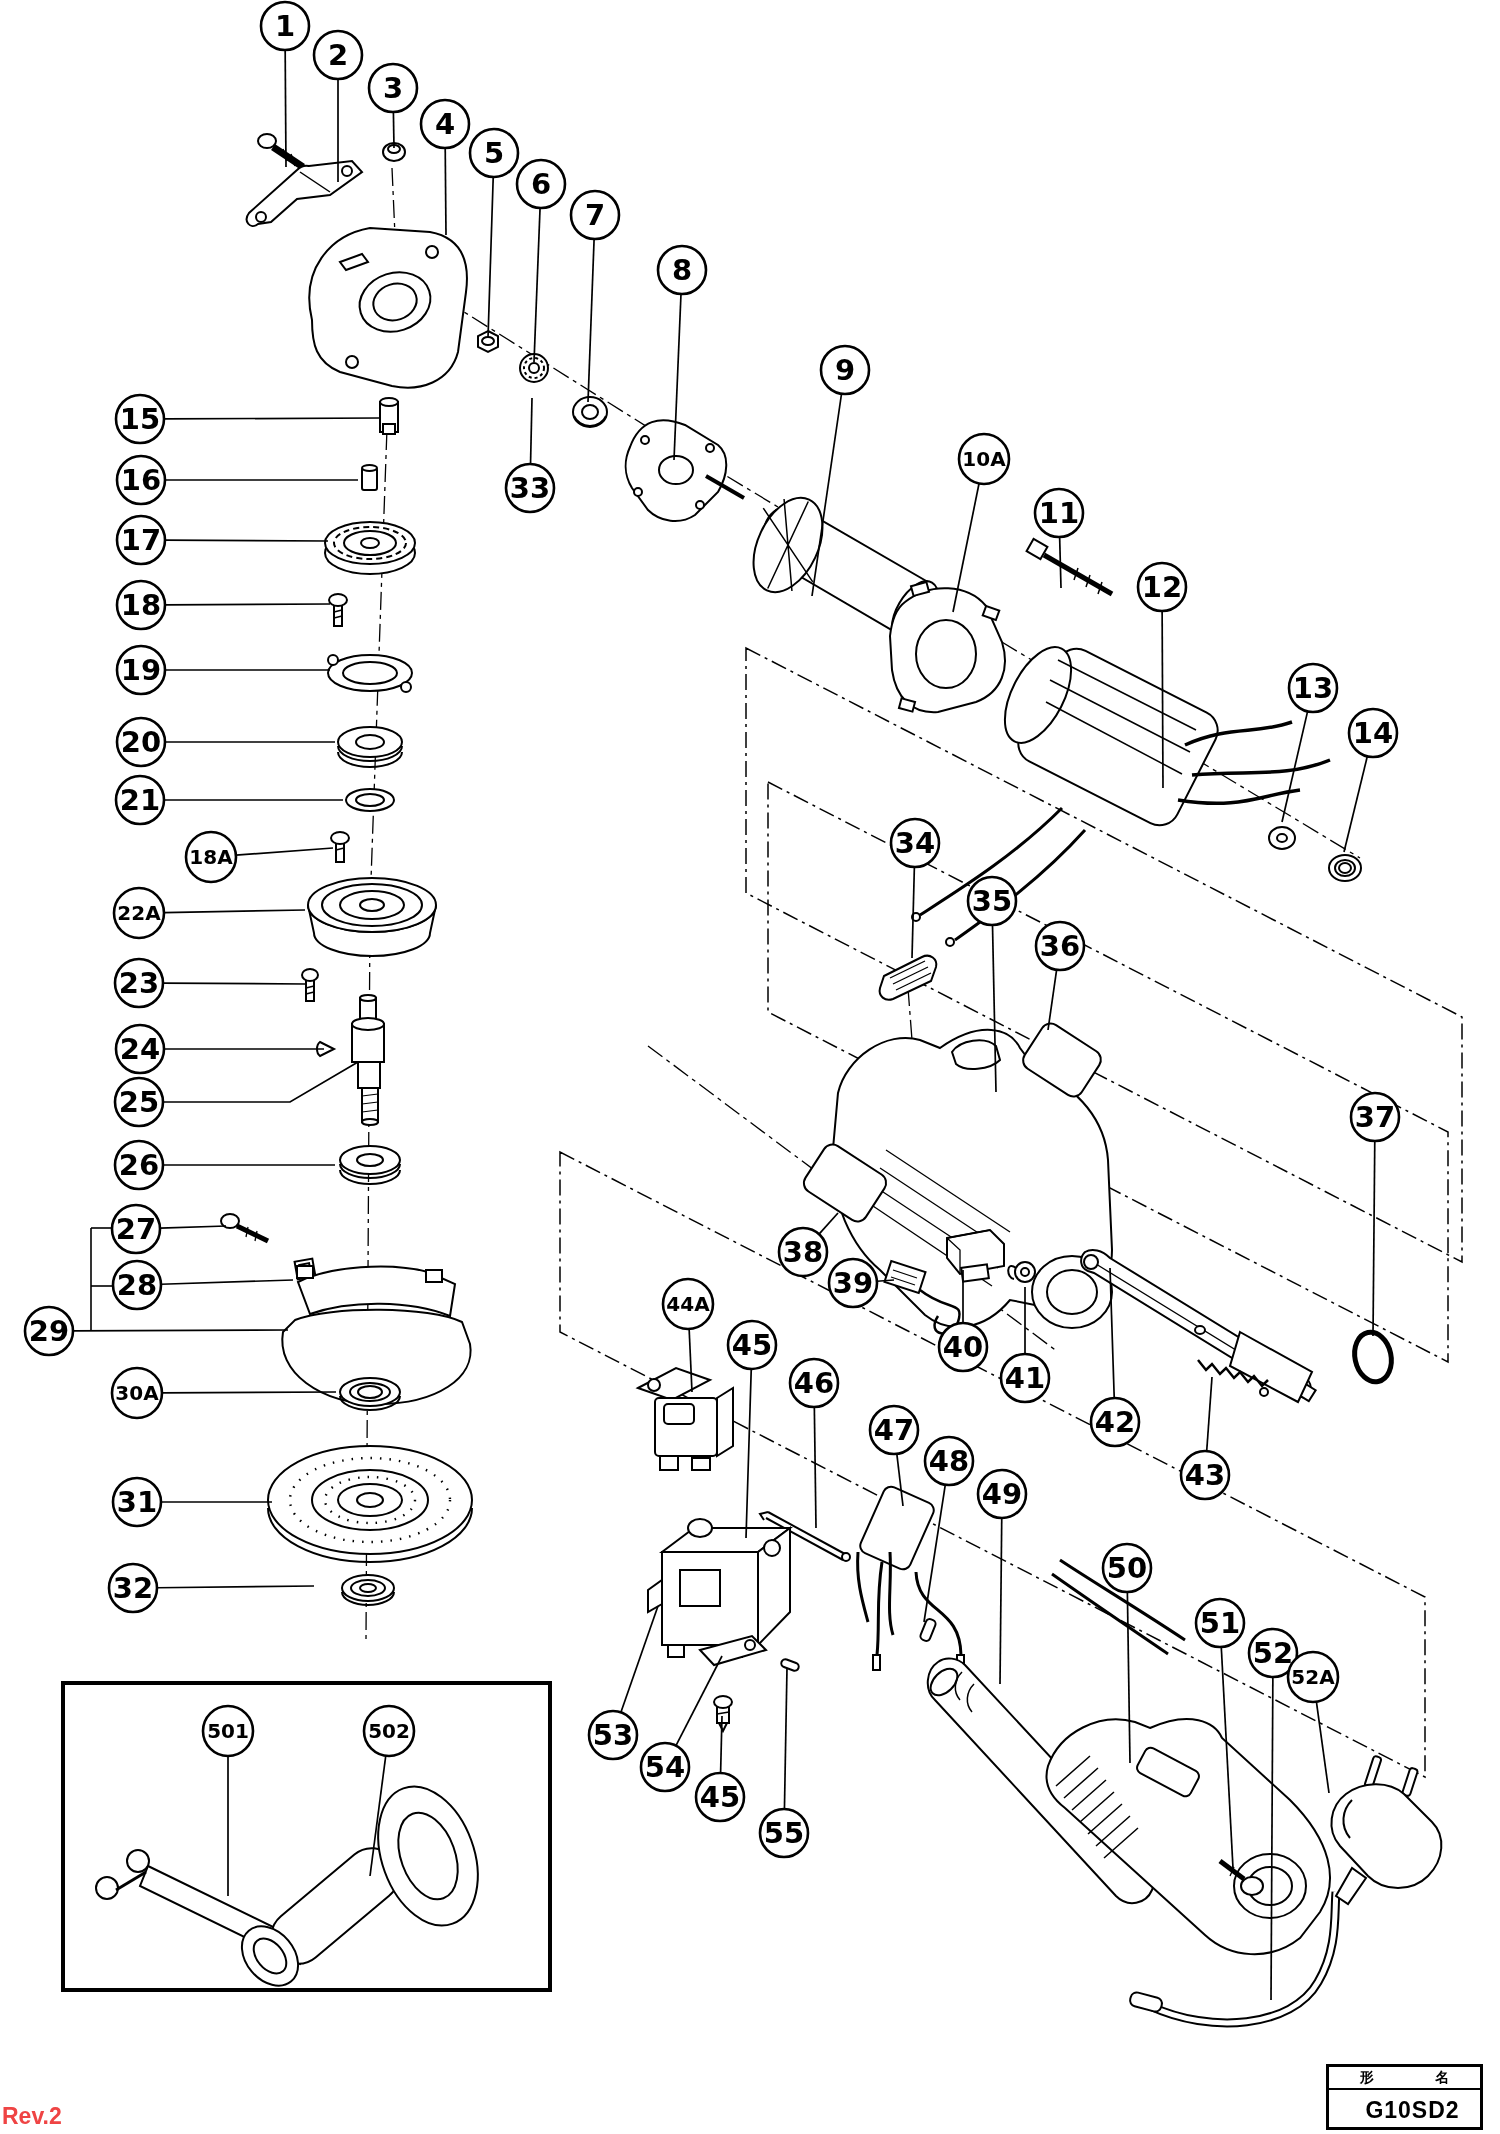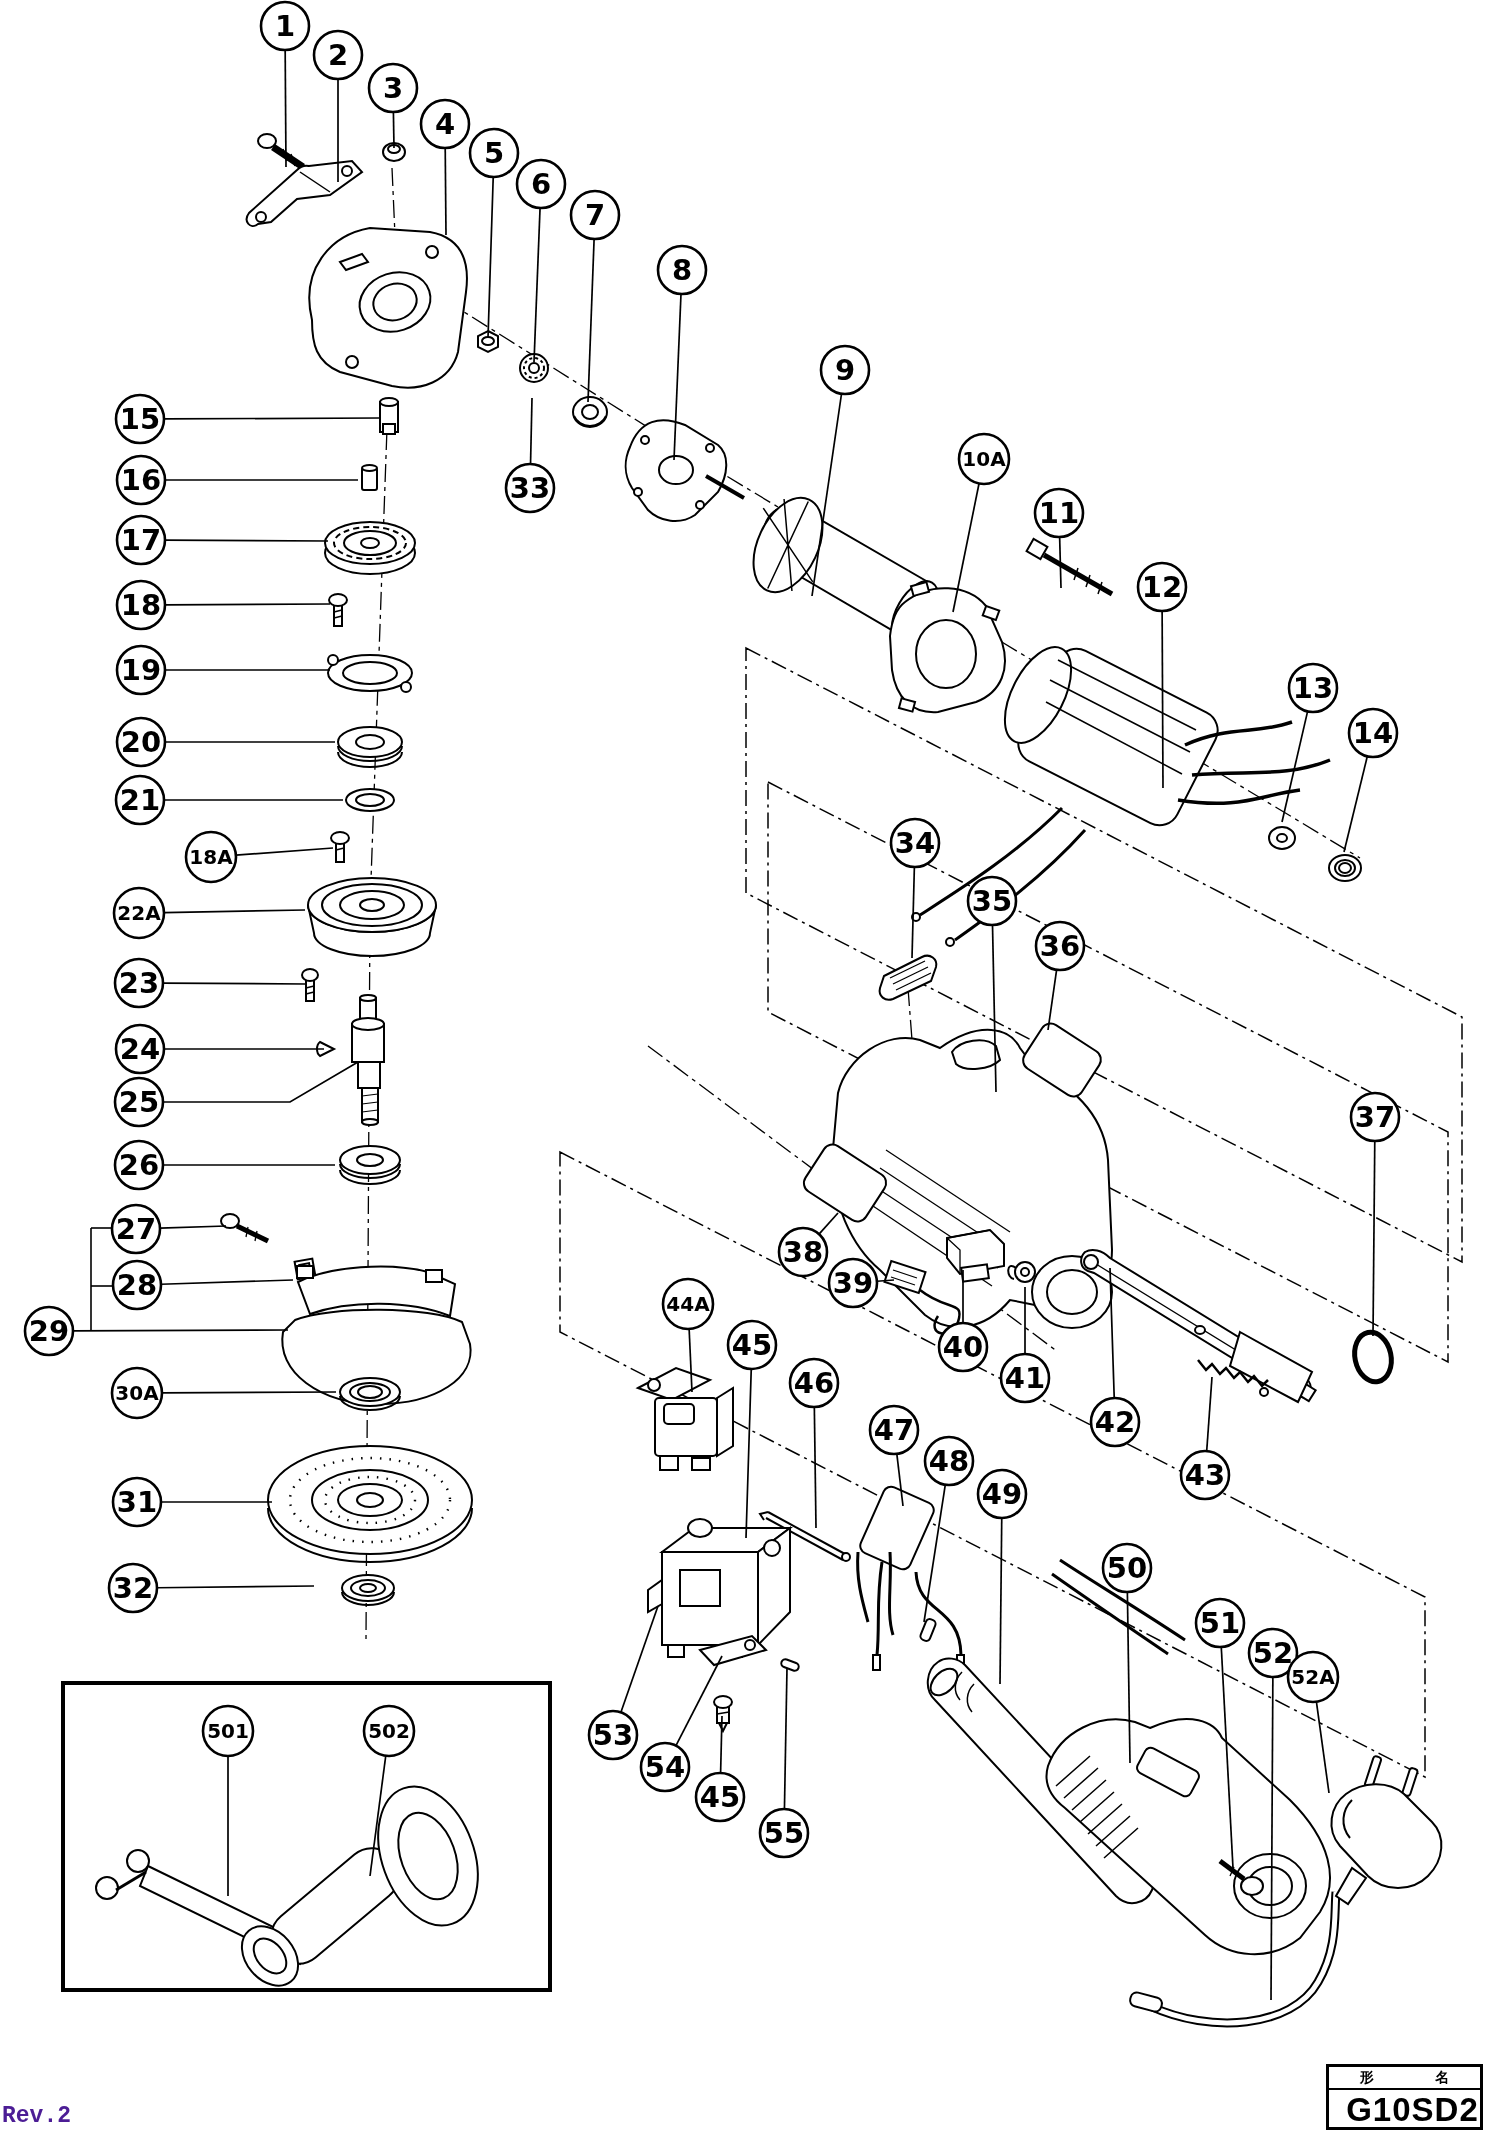--- a/index.html
+++ b/index.html
@@ -1,21 +1,21 @@
 <!DOCTYPE html>
 <html><head>
 <meta charset="utf-8">
 <style>
   html,body{margin:0;padding:0;background:#fff;}
   .stage{position:relative;width:1500px;height:2134px;background:#fff;font-family:"DejaVu Sans",sans-serif;overflow:hidden;}
   .stage svg{position:absolute;left:0;top:0;}
   .titleblock{position:absolute;left:1326px;top:2064px;width:157px;height:66px;border:3px solid #000;box-sizing:border-box;background:#fff;}
   .titleblock .hdr{height:21px;border-bottom:2px solid #000;display:flex;justify-content:space-around;align-items:center;font-size:14px;font-weight:bold;font-family:"DejaVu Sans",sans-serif;}
-  .titleblock .model{height:40px;display:flex;justify-content:center;align-items:center;font-size:33px;font-weight:bold;letter-spacing:1px;font-family:"Liberation Sans",sans-serif;padding-left:16px;}
-  .rev{position:absolute;left:2px;top:2103px;font-size:23px;font-weight:bold;font-family:Liberation Mono, monospace;color:#4c1d95;}
+  .titleblock .model{height:40px;display:flex;justify-content:center;align-items:center;font-size:23px;font-weight:bold;letter-spacing:1px;font-family:"Liberation Sans",sans-serif;padding-left:16px;}
+  .rev{position:absolute;left:2px;top:2103px;font-size:23px;font-weight:bold;font-family:Liberation Sans, sans-serif;color:#ef4444;}
   text.blb{font-family:"DejaVu Sans",sans-serif;font-weight:bold;fill:#000;}
 </style>
 </head>
 <body>
 
 <div class="stage">
 
 <svg width="1500" height="2134" viewBox="0 0 1500 2134">
   <g id="underlay">
         <polygon points="746,648 1462,1017 1462,1262 746,893" fill="none" stroke="#000" stroke-width="1.5" stroke-dasharray="16 5 3 5"></polygon>

